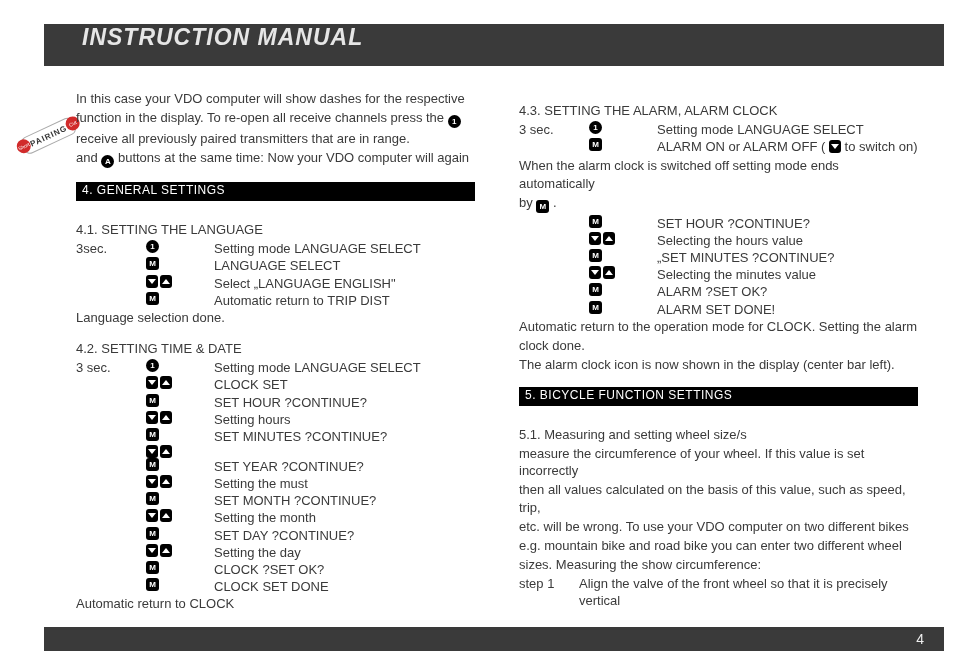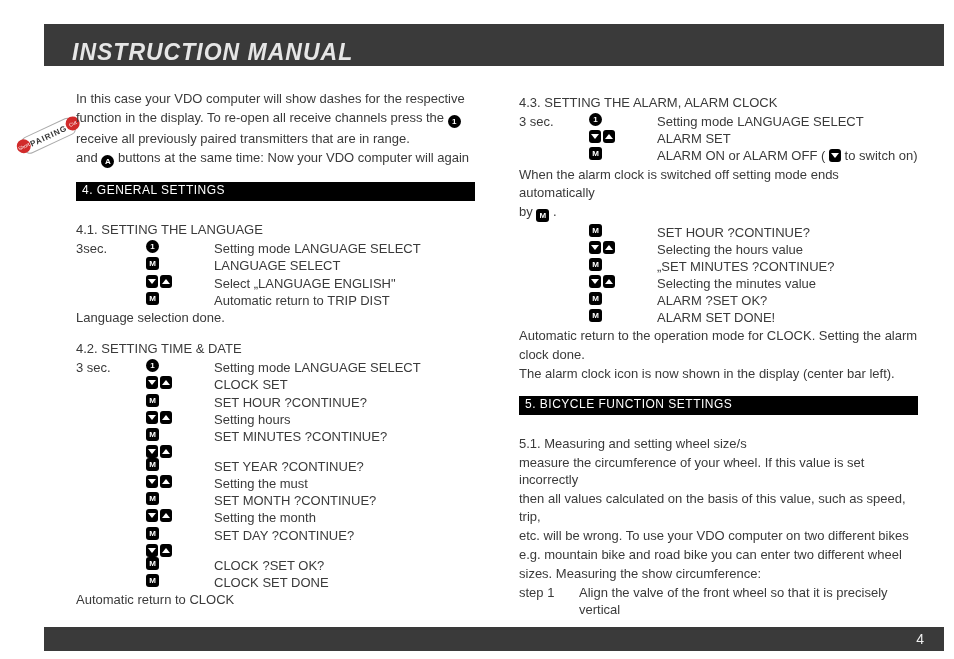--- a/index.html
+++ b/index.html
@@ -17,22 +17,22 @@
     overflow: hidden;
   }
   .header-band {
     position: absolute;
     left: 44px;
     right: 10px;
     top: 24px;
     height: 42px;
     background: #3a3a3a;
     display: flex;
-    align-items: flex-end;
-    padding-left: 28px;
+    align-items: flex-start;
+    padding-left: 38px;
   }
   .header-title {
     font-style: italic;
     font-weight: 700;
     letter-spacing: 1px;
     color: #e6e6e6;
     font-size: 23px;
   }
   .footer-band {
     position: absolute;
@@ -310,20 +310,21 @@
     <div class="row">
       <span class="col-a"></span>
       <span class="col-b icon-pair">
         <svg width="26" height="13">
             <rect x="0" y="0" width="12" height="13" rx="3" fill="#000"></rect>
             <polygon points="6,9 2,4 10,4" fill="#fff"></polygon>
             <rect x="14" y="0" width="12" height="13" rx="3" fill="#000"></rect>
             <polygon points="20,4 16,9 24,9" fill="#fff"></polygon>
           </svg>
       </span>
+      <span class="col-c">Setting the day</span>
     </div>
     <div class="row">
       <span class="col-a"></span>
       <span class="col-b">
           <span class="icon">M</span>
         </span>
       <span class="col-c">CLOCK ?SET OK?</span>
     </div>
 
     <div class="row">
@@ -337,32 +338,20 @@
 
     <div class="spacer"></div>
 
     <p>4.3. SETTING THE ALARM, ALARM CLOCK</p>
     <div class="row">
       <span class="col-a">3 sec.</span>
       <span class="col-b">
           <span class="icon round">1</span>
         </span>
       <span class="col-c">Setting mode LANGUAGE SELECT</span>
-    </div>
-    <div class="row">
-      <span class="col-a"></span>
-      <span class="col-b icon-pair">
-        <svg width="26" height="13">
-            <rect x="0" y="0" width="12" height="13" rx="3" fill="#000"></rect>
-            <polygon points="6,9 2,4 10,4" fill="#fff"></polygon>
-            <rect x="14" y="0" width="12" height="13" rx="3" fill="#000"></rect>
-            <polygon points="20,4 16,9 24,9" fill="#fff"></polygon>
-          </svg>
-      </span>
-      <span class="col-c">ALARM SET</span>
     </div>
     <div class="row">
       <span class="col-a"></span>
       <span class="col-b">
           <span class="icon">M</span>
         </span>
       <span class="col-c nowrap">
         <span>ALARM ON or ALARM OFF ( </span>
         <span style="display:inline-block;vertical-align:-2px">
           <svg width="12" height="13">

